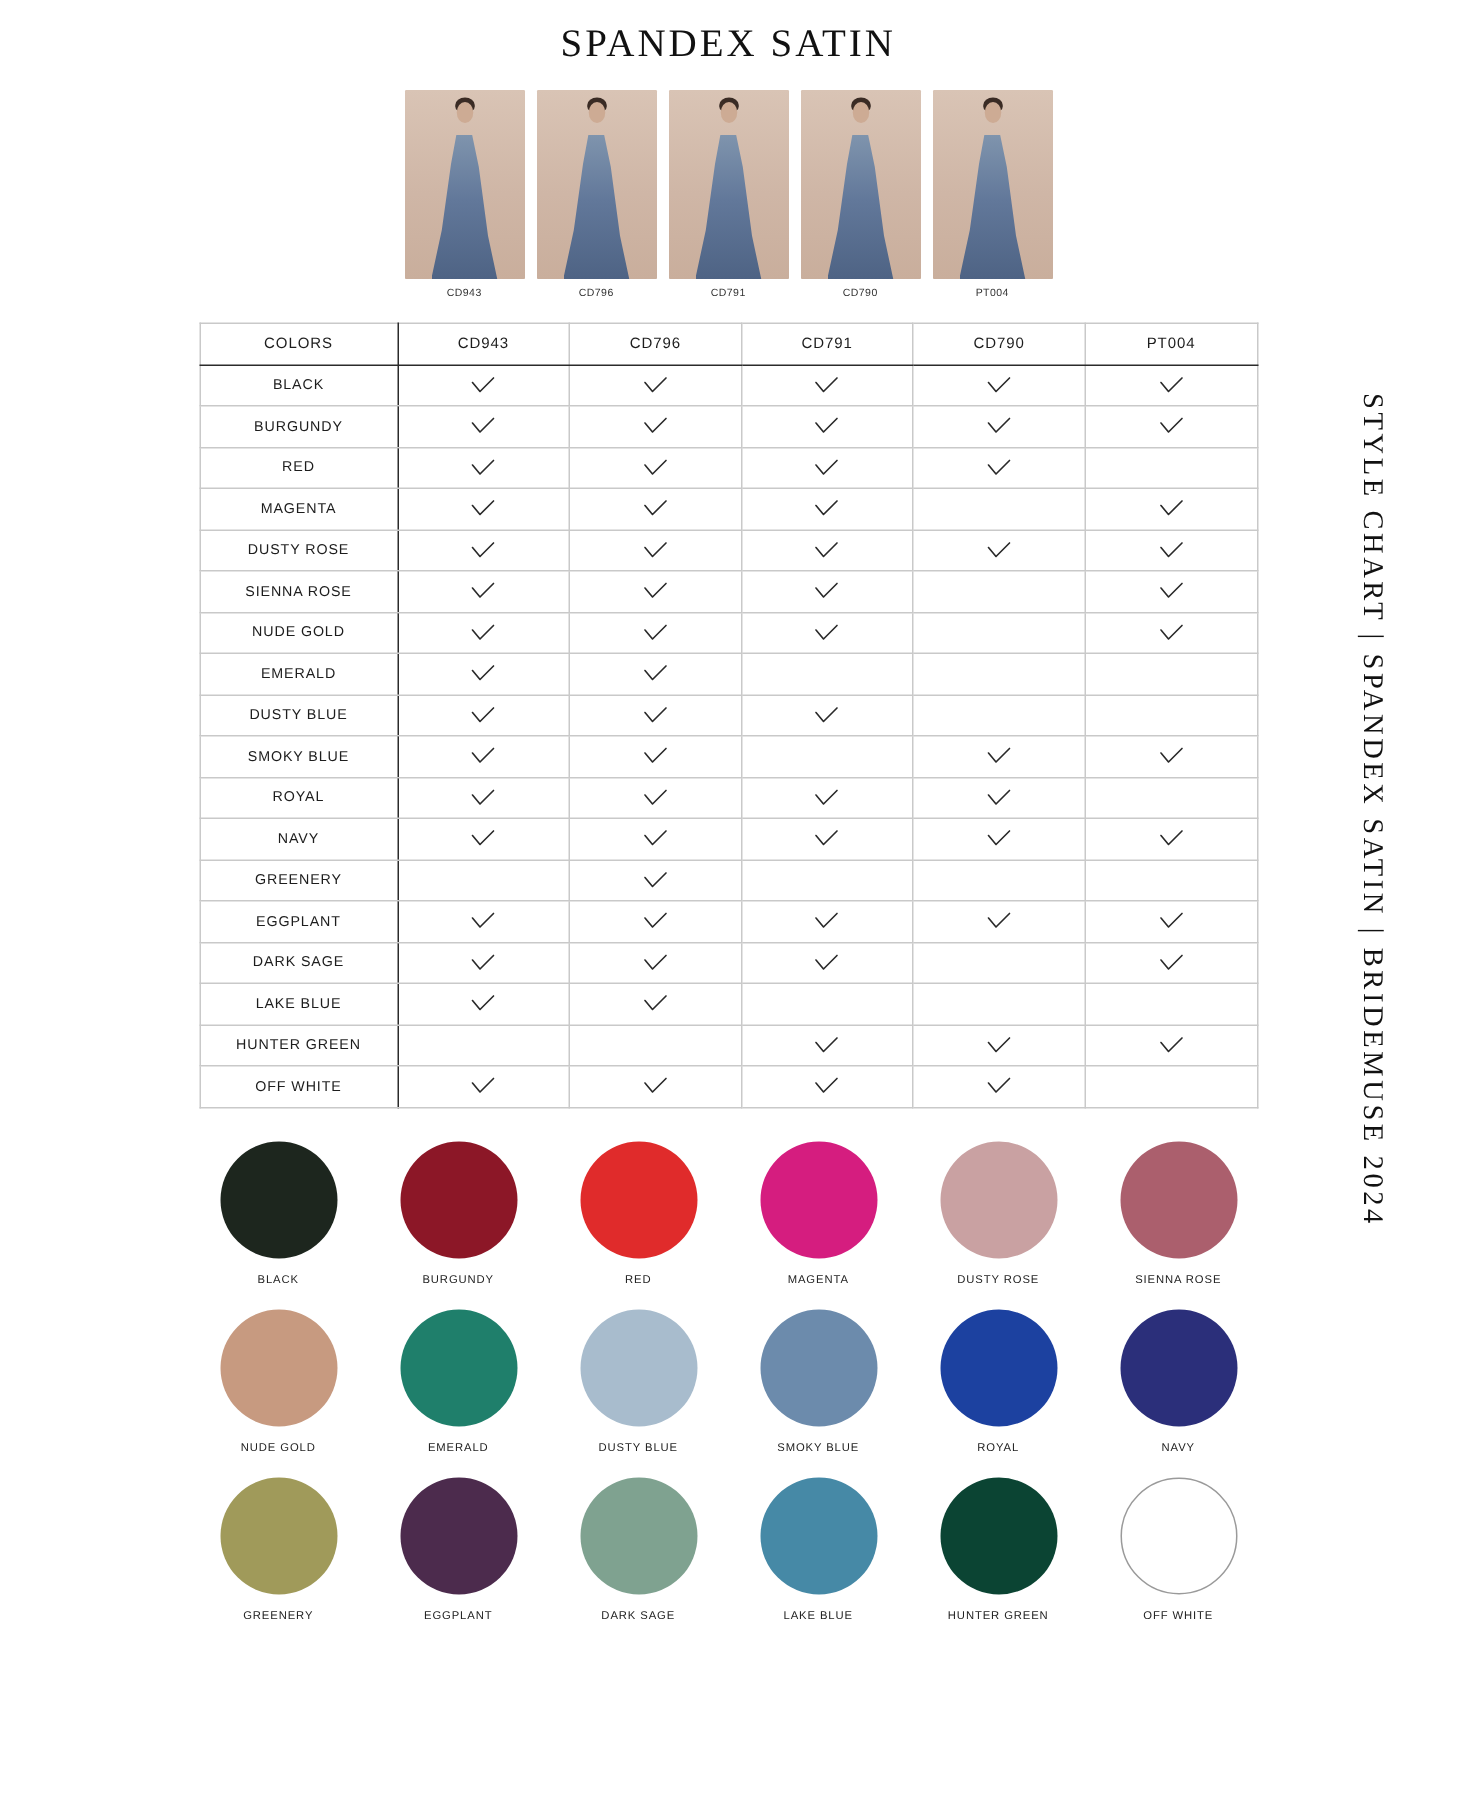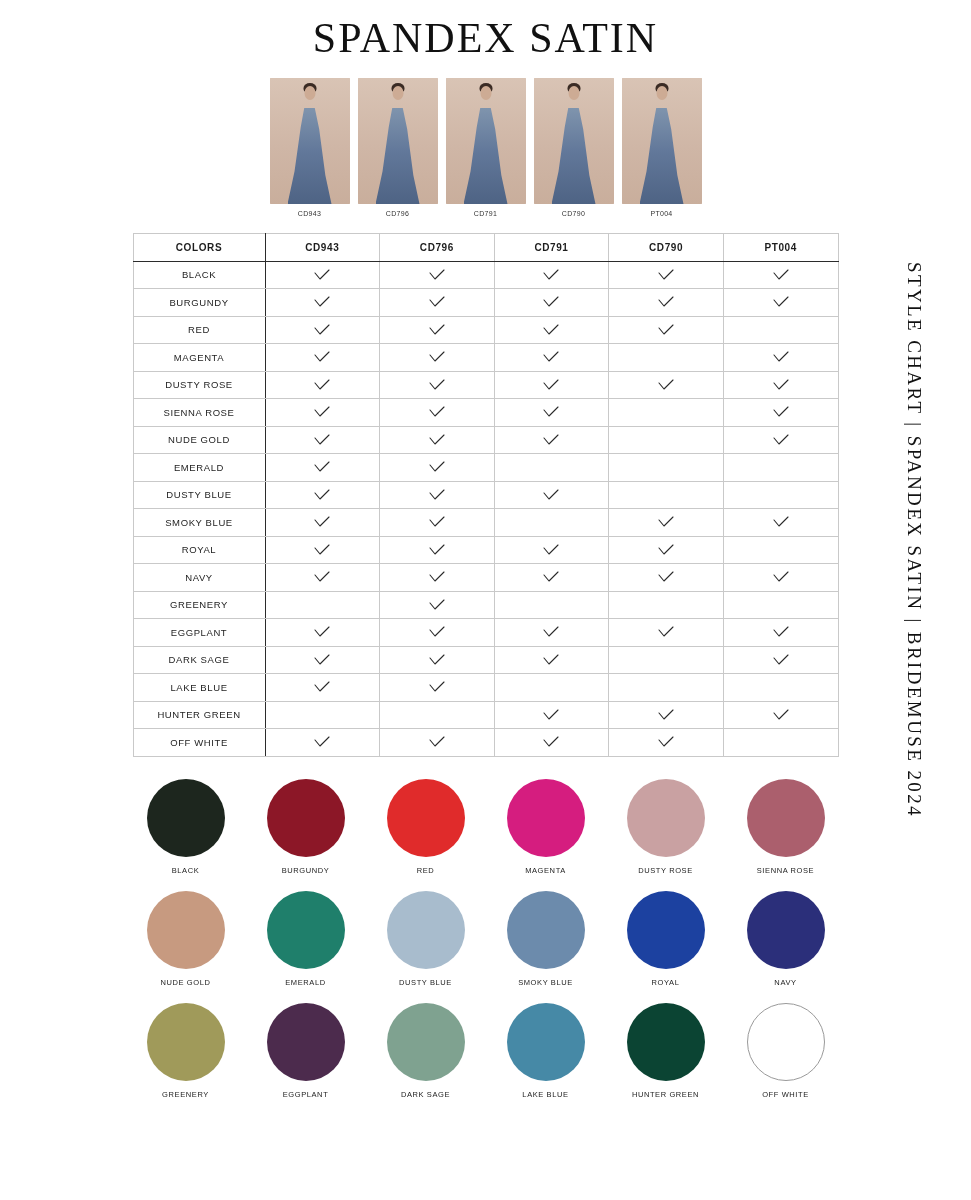--- a/index.html
+++ b/index.html
@@ -10,21 +10,21 @@
     background: #ffffff;
     font-family: "Liberation Sans", sans-serif;
     color: #1a1a1a;
     position: relative;
     overflow: hidden;
   }
 
   
   .title {
     font-family: "Liberation Serif", serif;
-    font-size: 42px;
+    font-size: 26px;
     letter-spacing: 2px;
     text-align: center;
     padding-top: 14px;
     color: #111;
   }
 
   
   .thumbs {
     display: flex;
     justify-content: center;
@@ -97,21 +97,21 @@
     border: 1px solid #c9c9c9;
     height: 27.5px;
     text-align: center;
     vertical-align: middle;
     font-size: 9.5px;
     letter-spacing: .6px;
     color: #1d1d1d;
   }
   table.chart thead th {
     border-bottom: 1px solid #2b2b2b;
-    font-weight: bold;
+    font-weight: normal;
     font-size: 10px;
   }
   table.chart tbody td:first-child,
   table.chart thead th:first-child {
     border-right: 1px solid #2b2b2b;
   }
   table.chart col.col-name { width: 132px; }
   .check svg { display: block; margin: 0 auto; }
 
   

